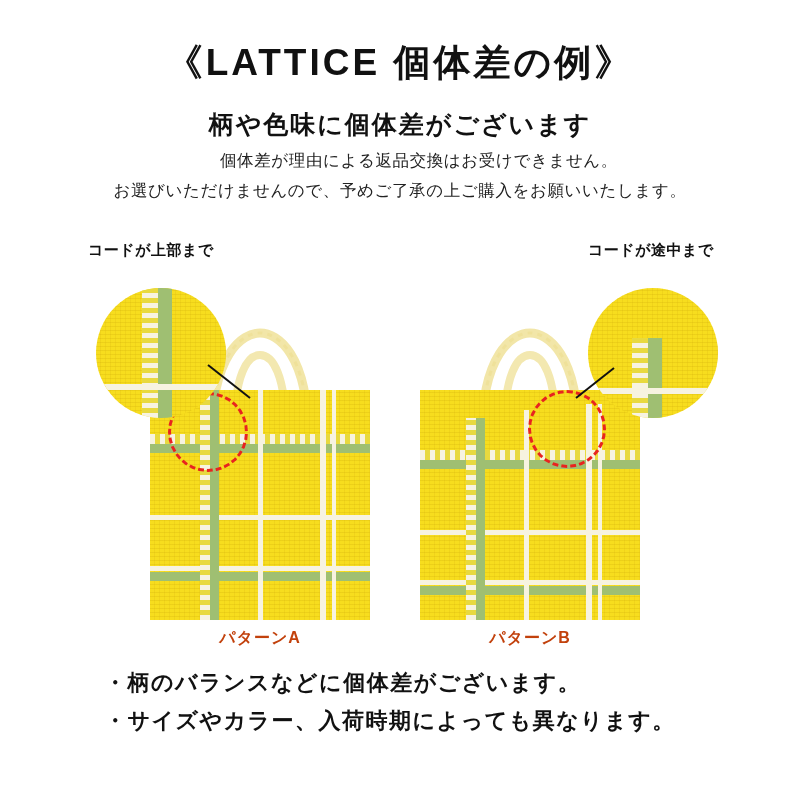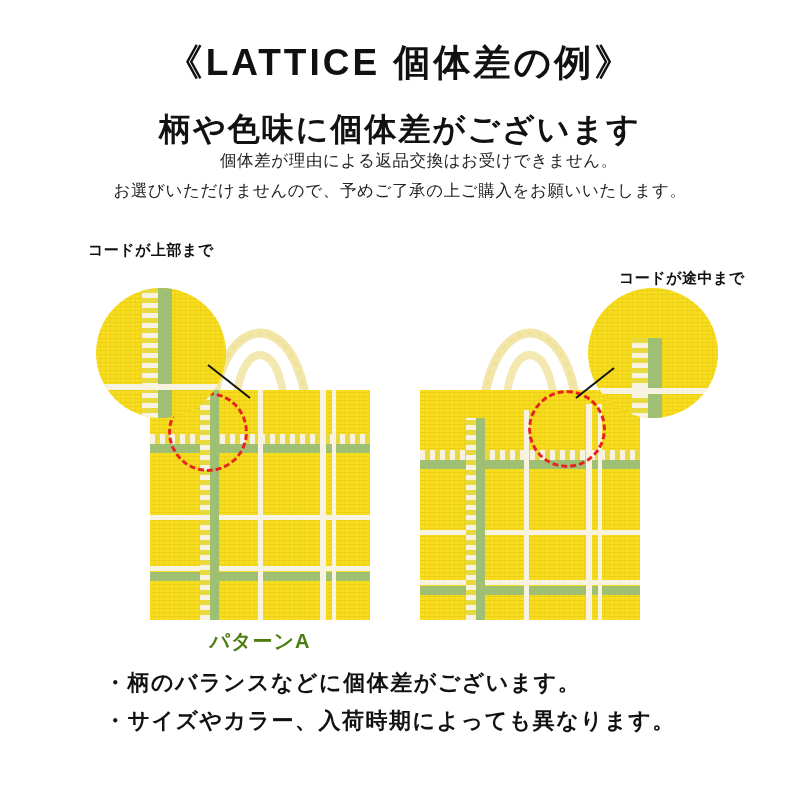--- a/index.html
+++ b/index.html
@@ -34,21 +34,21 @@
     letter-spacing: 3px;
     color: #111111;
     white-space: nowrap;
   }
   .subtitle {
     position: absolute;
     top: 108px;
     left: 0;
     width: 800px;
     text-align: center;
-    font-size: 32px;
+    font-size: 25px;
     font-weight: bold;
     letter-spacing: 2px;
     color: #111111;
     white-space: nowrap;
   }
   .note-line {
     position: absolute;
     left: 0;
     width: 800px;
     text-align: center;
@@ -64,29 +64,29 @@
   .callout-label {
     position: absolute;
     font-size: 15px;
     font-weight: bold;
     letter-spacing: 0.5px;
     color: #111111;
     white-space: nowrap;
     text-align: center;
   }
   .callout-label.left  { left: 88px;  top: 241px; }
-  .callout-label.right { left: 619px; top: 241px; margin-top: 28px; }
+  .callout-label.right { left: 588px; top: 241px; }
 
   
   .pattern-caption {
     position: absolute;
-    font-size: 20px;
+    font-size: 16px;
     font-weight: bold;
     letter-spacing: 1px;
-    color: #4d7c0f;
+    color: #c2410c;
     white-space: nowrap;
     text-align: center;
     width: 160px;
   }
   .pattern-caption.a { left: 180px; top: 628px; }
   .pattern-caption.b { left: 450px; top: 628px; }
 
   
   .bullet {
     position: absolute;
@@ -292,17 +292,18 @@
     </div>
   </div>
 
   <svg class="leader-line" style="left:0;top:0;width:800px;height:800px;" viewBox="0 0 800 800">
     <line x1="208" y1="365" x2="250" y2="398" stroke="#111111" stroke-width="2"></line>
     <line x1="614" y1="368" x2="576" y2="398" stroke="#111111" stroke-width="2"></line>
     <line x1="150" y1="262" x2="150" y2="288" stroke="#111111" stroke-width="0"></line>
   </svg>
 
   <div class="pattern-caption a">パターンA</div>
+  <div class="pattern-caption b">パターンB</div>
 
   <div class="bullet bullet-2">・サイズやカラー、入荷時期によっても異なります。</div>
   <div class="bullet bullet-1">・柄のバランスなどに個体差がございます。</div>
 
 </div>
 
 </body></html>

